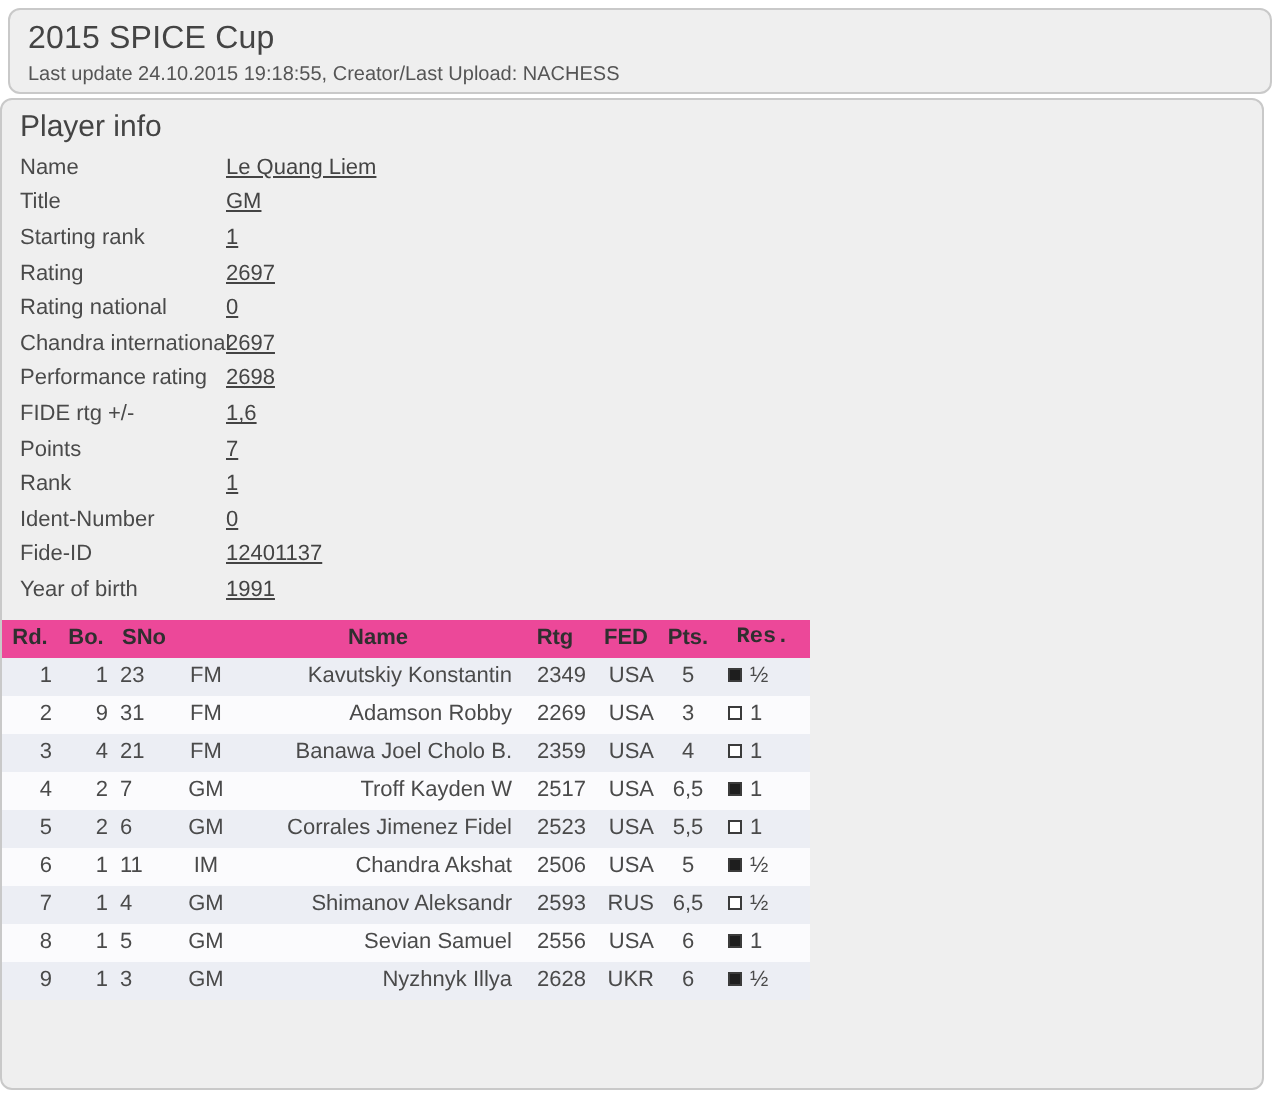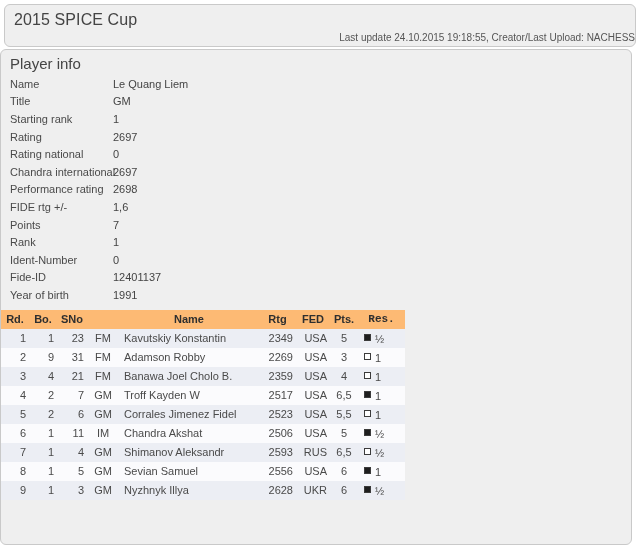--- a/index.html
+++ b/index.html
@@ -37,21 +37,20 @@
     color: #444444;
     padding: 2px 0 0 9px;
     line-height: 19px;
     letter-spacing: 0.1px;
   }
   #tournament-subtitle {
     font-size: 10px;
     color: #555555;
     padding: 3px 0 0 9px;
     line-height: 12px;
-    text-align: right;
   }
 
   
   #player-panel {
     position: absolute;
     left: 0;
     top: 49px;
     width: 632px;
     height: 496px;
     padding: 0;
@@ -76,35 +75,36 @@
     color: #4a4a4a;
   }
   .field-label {
     width: 103px;
     flex: 0 0 103px;
     white-space: nowrap;
   }
   .field-value {
     white-space: nowrap;
     color: #444444;
+    text-decoration: underline;
   }
 
   
   #games-table-wrap {
     margin-top: 6px;
     width: 318px;
   }
   table#games-table {
     border-collapse: collapse;
     width: 318px;
     font-size: 11px;
     table-layout: fixed;
   }
   table#games-table th {
-    background: #fdba74;
+    background: #ec4899;
     color: #2f2f2f;
     font-weight: bold;
     font-size: 11px;
     height: 19px;
     padding: 0 3px;
     border: none;
     text-align: center;
     white-space: nowrap;
   }
   table#games-table td {
@@ -113,23 +113,23 @@
     border: none;
     white-space: nowrap;
     color: #4a4a4a;
     font-size: 11px;
   }
   tr.row-odd td { background: #eceef4; }
   tr.row-even td { background: #fbfbfd; }
 
   .c-rd   { width: 22px; text-align: right; }
   .c-bo   { width: 22px; text-align: right; margin-left: 48px; }
-  .c-sno  { width: 24px; text-align: right; }
+  .c-sno  { width: 24px; text-align: left; }
   .c-ttl  { width: 26px; text-align: center; }
-  .c-name { width: 134px; text-align: left; padding-left: 5px !important; }
+  .c-name { width: 134px; text-align: right; padding-left: 5px !important; }
   .c-rtg  { width: 31px; text-align: right; }
   .c-fed  { width: 28px; text-align: right; }
   .c-pts  { width: 22px; text-align: center; }
   .c-res  { width: 41px; text-align: left; padding-left: 6px !important; }
 
   th.c-name { text-align: center; padding-left: 3px !important; }
   th.c-rtg  { text-align: center; }
   th.c-res  { text-align: center; padding-left: 3px !important; font-family: Liberation Mono, monospace; }
   th.c-rd, th.c-bo, th.c-sno { text-align: left; }
 

